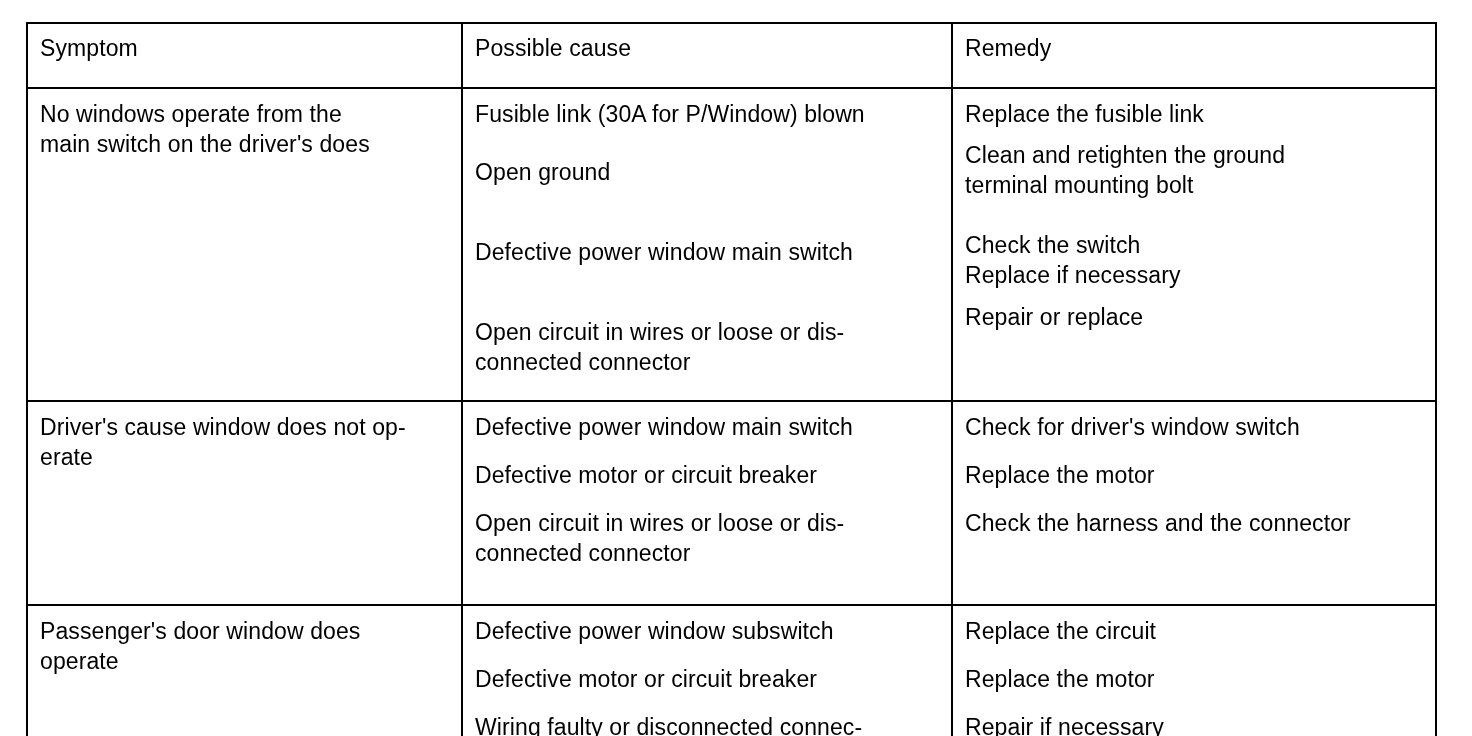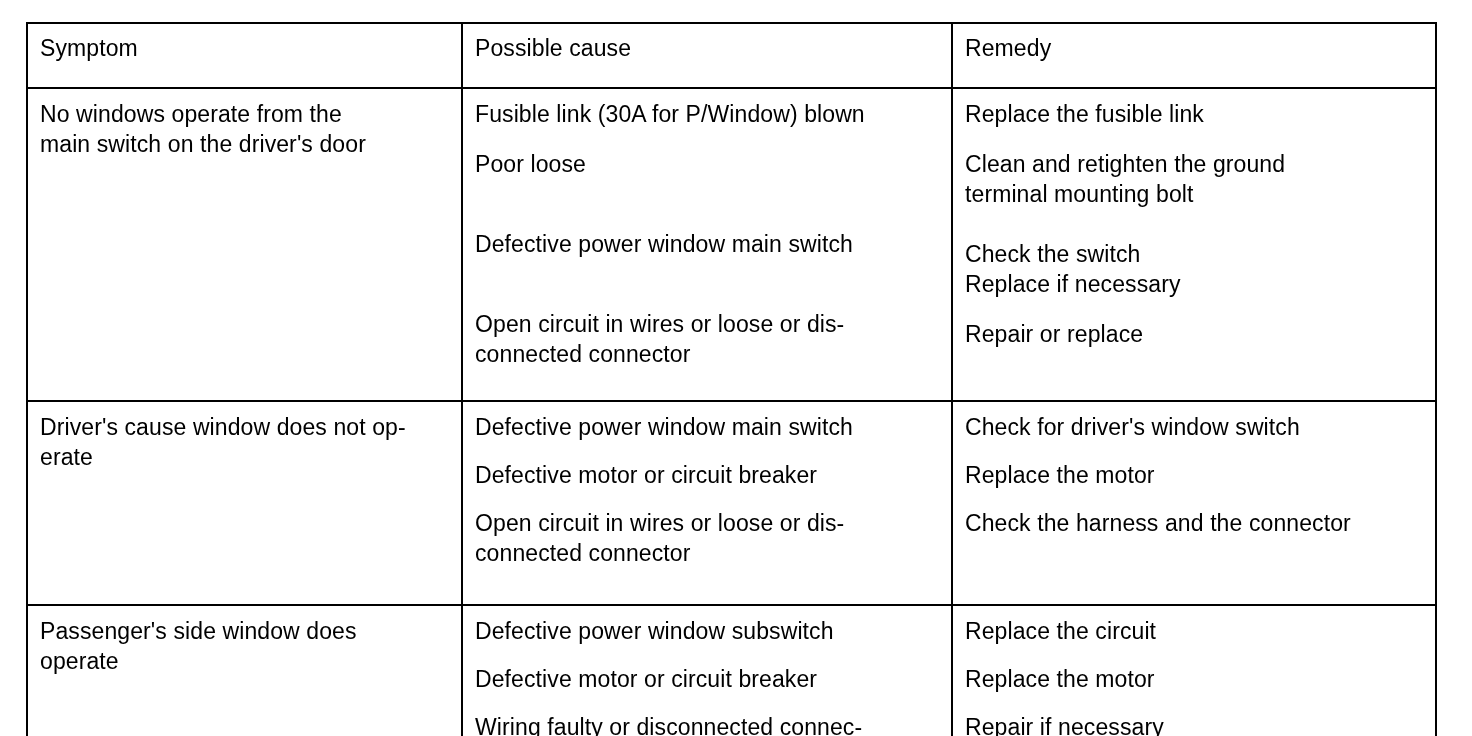--- a/index.html
+++ b/index.html
@@ -73,27 +73,27 @@
     margin: 0 0 20px 0;
   }
   .entry:last-child { margin-bottom: 0; }
 
   .entry .ln {
     display: block;
     white-space: pre-wrap;
   }
 
   
-  .cell-cause-1 .entry:nth-child(1) { margin-bottom: 20px; }
+  .cell-cause-1 .entry:nth-child(1) { margin-bottom: 28px; }
   .cell-cause-1 .entry:nth-child(2) { margin-bottom: 50px; }
   .cell-cause-1 .entry:nth-child(3) { margin-bottom: 50px; }
 
-  .cell-remedy-1 .entry:nth-child(1) { margin-bottom: 20px; }
+  .cell-remedy-1 .entry:nth-child(1) { margin-bottom: 11px; }
   .cell-remedy-1 .entry:nth-child(2) { margin-bottom: 30px; }
-  .cell-remedy-1 .entry:nth-child(3) { margin-bottom: 20px; }
+  .cell-remedy-1 .entry:nth-child(3) { margin-bottom: 12px; }
 
   .cell-cause-2 .entry,
   .cell-remedy-2 .entry,
   .cell-cause-3 .entry,
   .cell-remedy-3 .entry { margin-bottom: 18px; }
 
   .cell-symptom-1,
   .cell-symptom-2,
   .cell-symptom-3 { padding-top: 10px; }
 </style>
@@ -116,30 +116,30 @@
         <th>Remedy</th>
       </tr>
     </thead>
 
     <tbody>
 
       <tr class="row-1">
         <td class="cell-symptom-1">
           <div class="entry">
             <span class="ln">No windows operate from the</span>
-            <span class="ln">main switch on the driver's door</span>
+            <span class="ln">main switch on the driver's does</span>
           </div>
         </td>
 
         <td class="cell-cause-1">
           <div class="entry">
             <span class="ln">Fusible link (30A for P/Window) blown</span>
           </div>
           <div class="entry">
-            <span class="ln">Poor loose</span>
+            <span class="ln">Open ground</span>
           </div>
           <div class="entry">
             <span class="ln">Defective power window main switch</span>
           </div>
           <div class="entry">
             <span class="ln">Open circuit in wires or loose or dis-</span>
             <span class="ln">connected connector</span>
           </div>
         </td>
 
@@ -191,21 +191,21 @@
           </div>
           <div class="entry">
             <span class="ln">Check the harness and the connector</span>
           </div>
         </td>
       </tr>
 
       <tr class="row-3">
         <td class="cell-symptom-3">
           <div class="entry">
-            <span class="ln">Passenger's side window does</span>
+            <span class="ln">Passenger's door window does</span>
             <span class="ln">operate</span>
           </div>
         </td>
 
         <td class="cell-cause-3">
           <div class="entry">
             <span class="ln">Defective power window subswitch</span>
           </div>
           <div class="entry">
             <span class="ln">Defective motor or circuit breaker</span>

